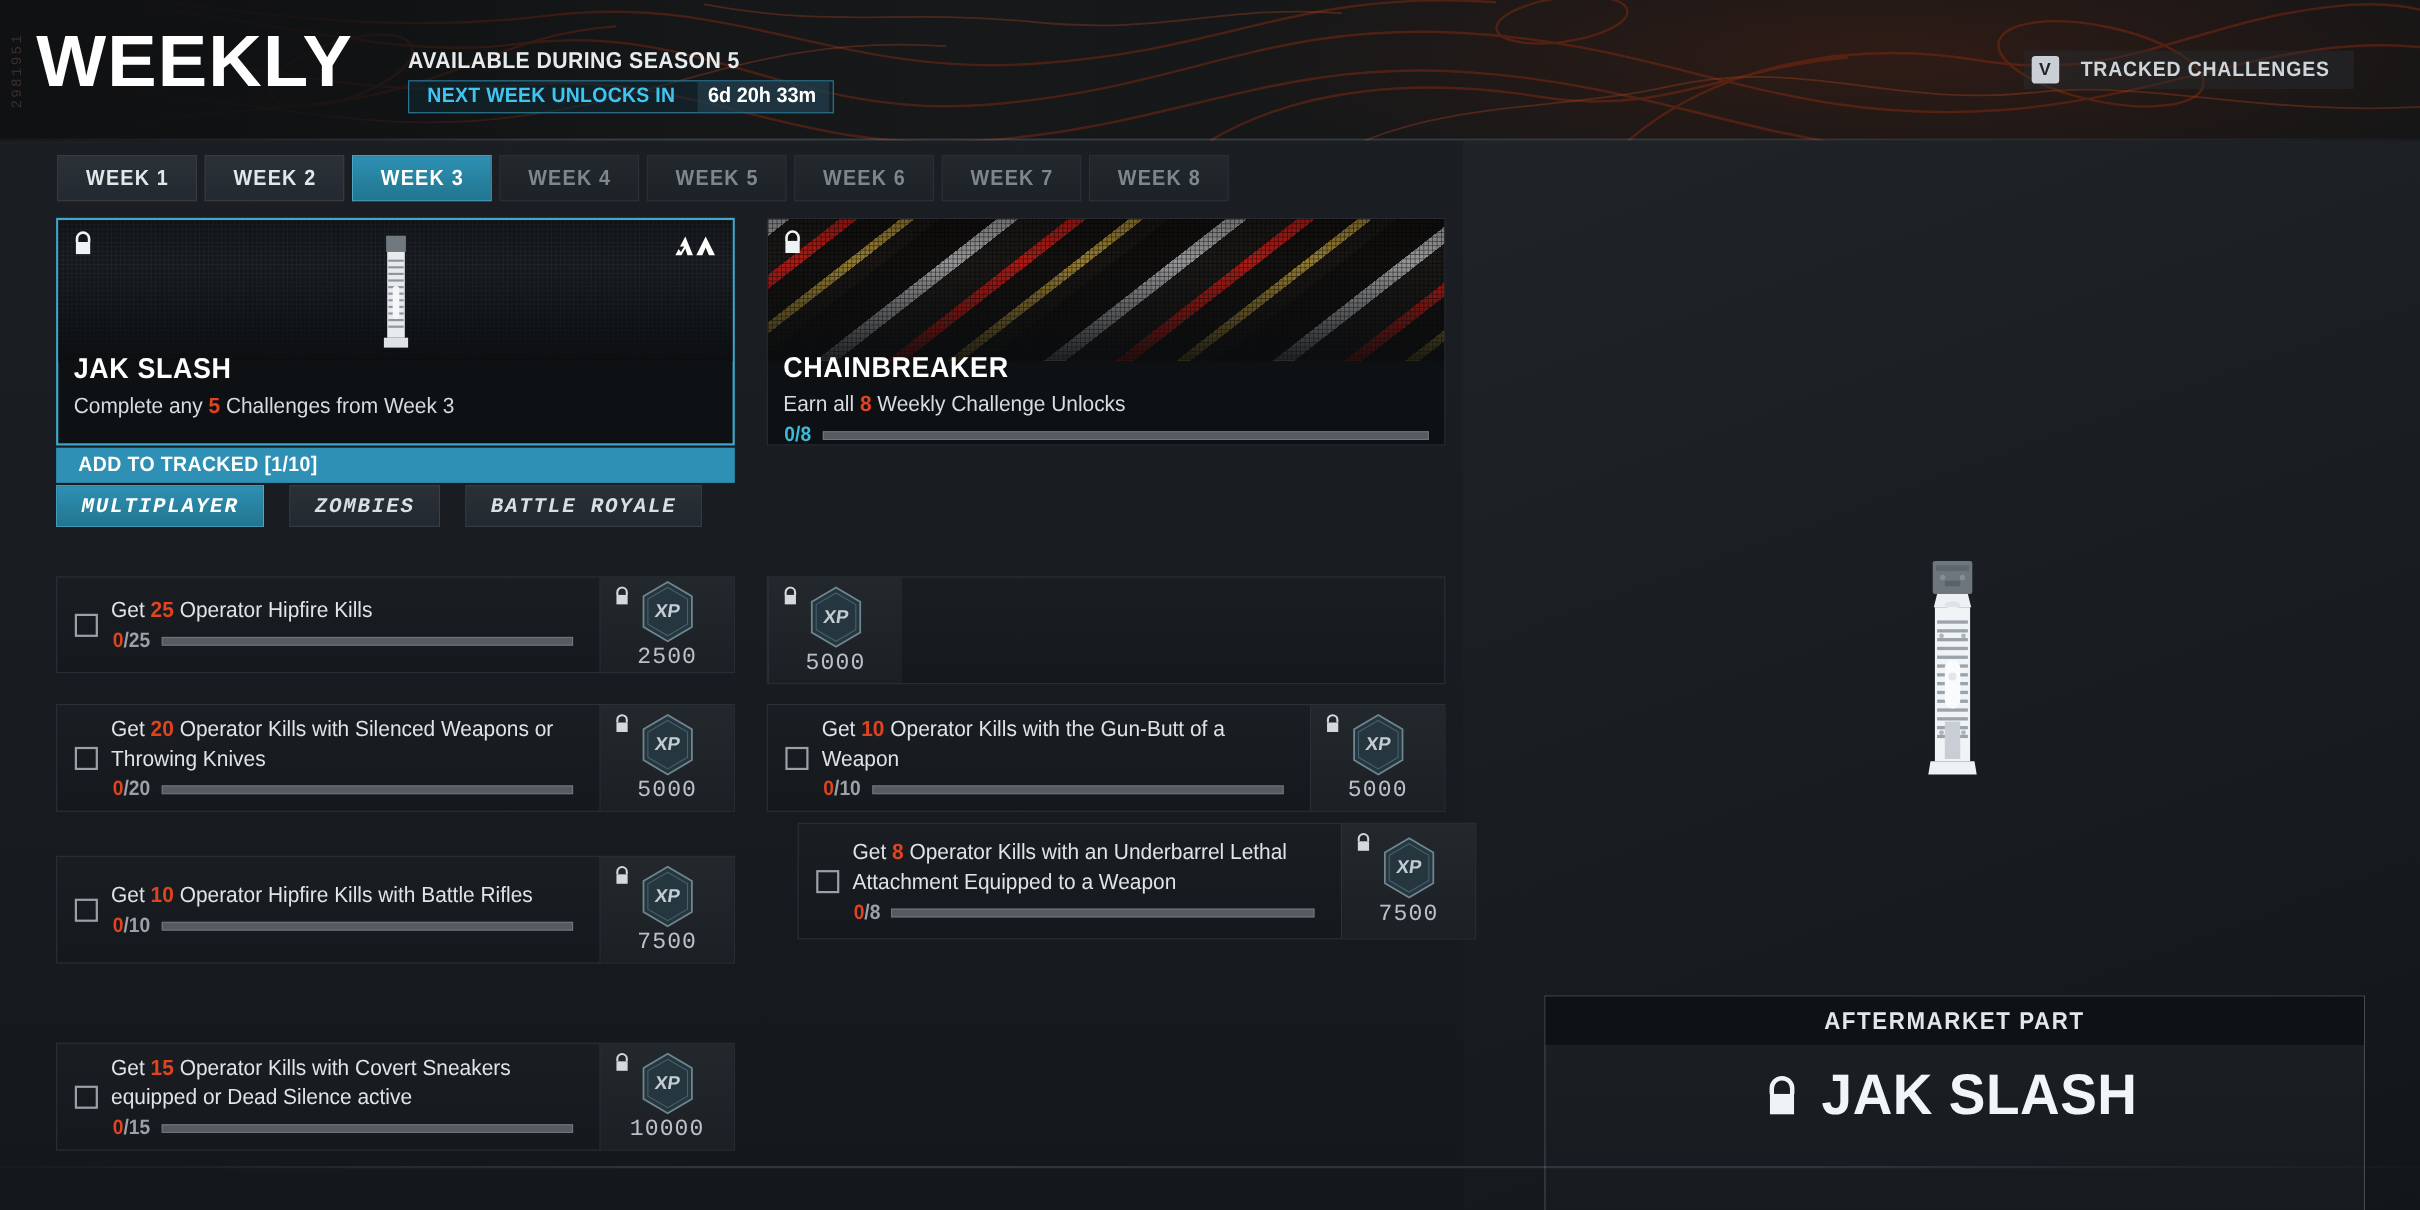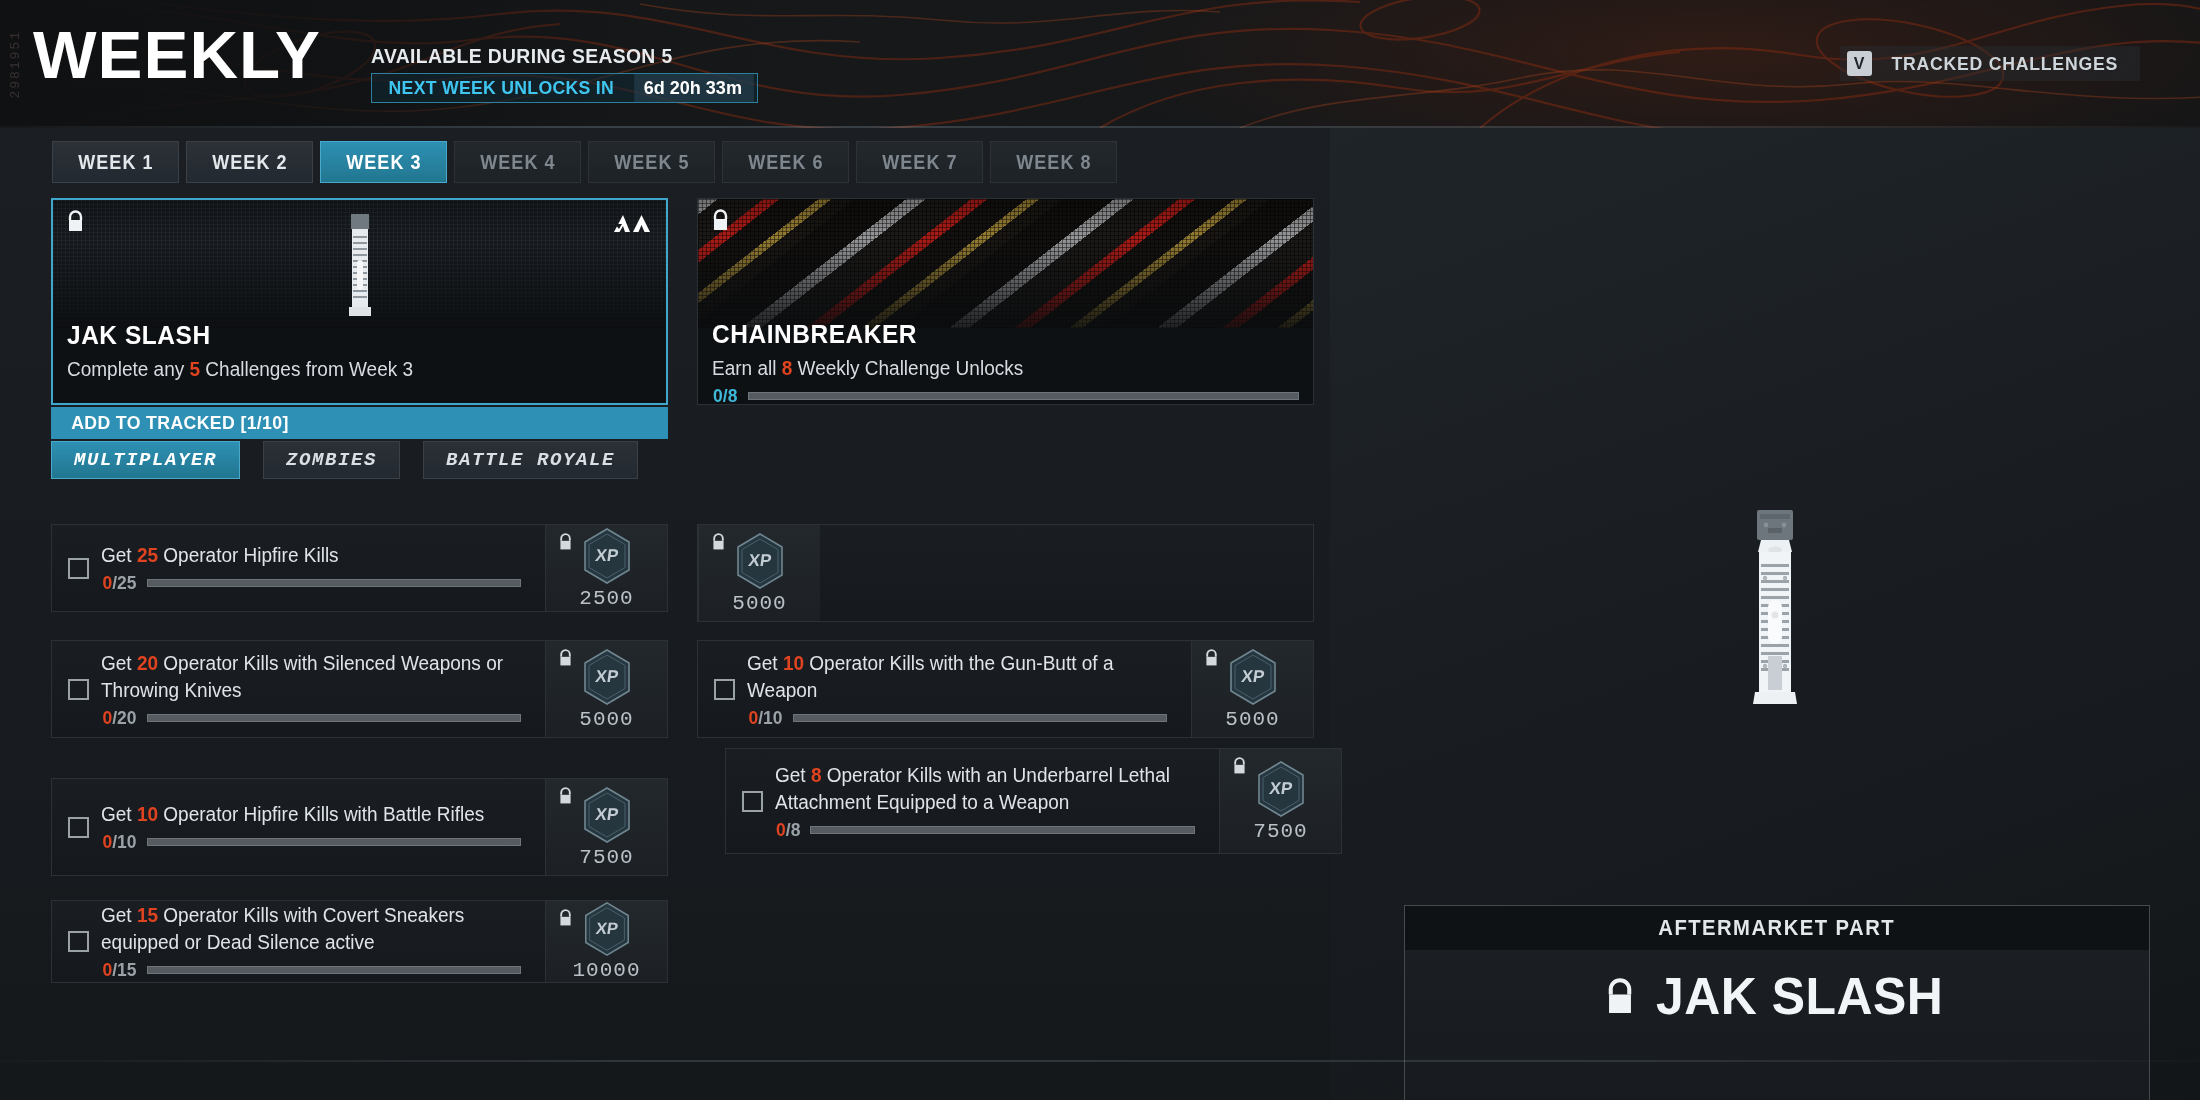--- a/index.html
+++ b/index.html
@@ -676,21 +676,21 @@
                 <rect x="3" y="10" width="13" height="11" fill="#d3d9dd"></rect>
               </svg></div>
             <svg width="52" height="58" viewBox="0 0 52 58">
               <path d="M26 2 L48 15 L48 43 L26 56 L4 43 L4 15 Z" fill="#26363f" stroke="#6f8690" stroke-width="1.6"></path>
               <path d="M26 7 L44 17.5 L44 40.5 L26 51 L8 40.5 L8 17.5 Z" fill="none" stroke="#46606c" stroke-width="1"></path>
               <text x="26" y="34" text-anchor="middle" font-family="Liberation Sans, sans-serif" font-size="17" font-weight="bold" fill="#c3ccd2" transform="skewX(-8) translate(4,0)">XP</text>
             </svg>
             <div class="xp-amount">7500</div>
           </div>
         </div>
-        <div class="chal" style="left: 51px; top: 772px; height: 83px;">
+        <div class="chal" style="left: 51px; top: 820px; height: 98px;">
           <div class="chal-main">
             <div class="checkbox"></div>
             <div class="chal-text-wrap">
               <div class="chal-desc"><span>Get </span><span class="hl">15</span><span> Operator Kills with Covert Sneakers equipped or Dead Silence active</span></div>
               <div class="chal-prog-row">
                 <div class="chal-prog-text"><span class="cur">0</span><span>/15</span></div>
                 <div class="bar-track">
                   <div class="bar-fill" style="width: 0%;"></div>
                 </div>
               </div>

